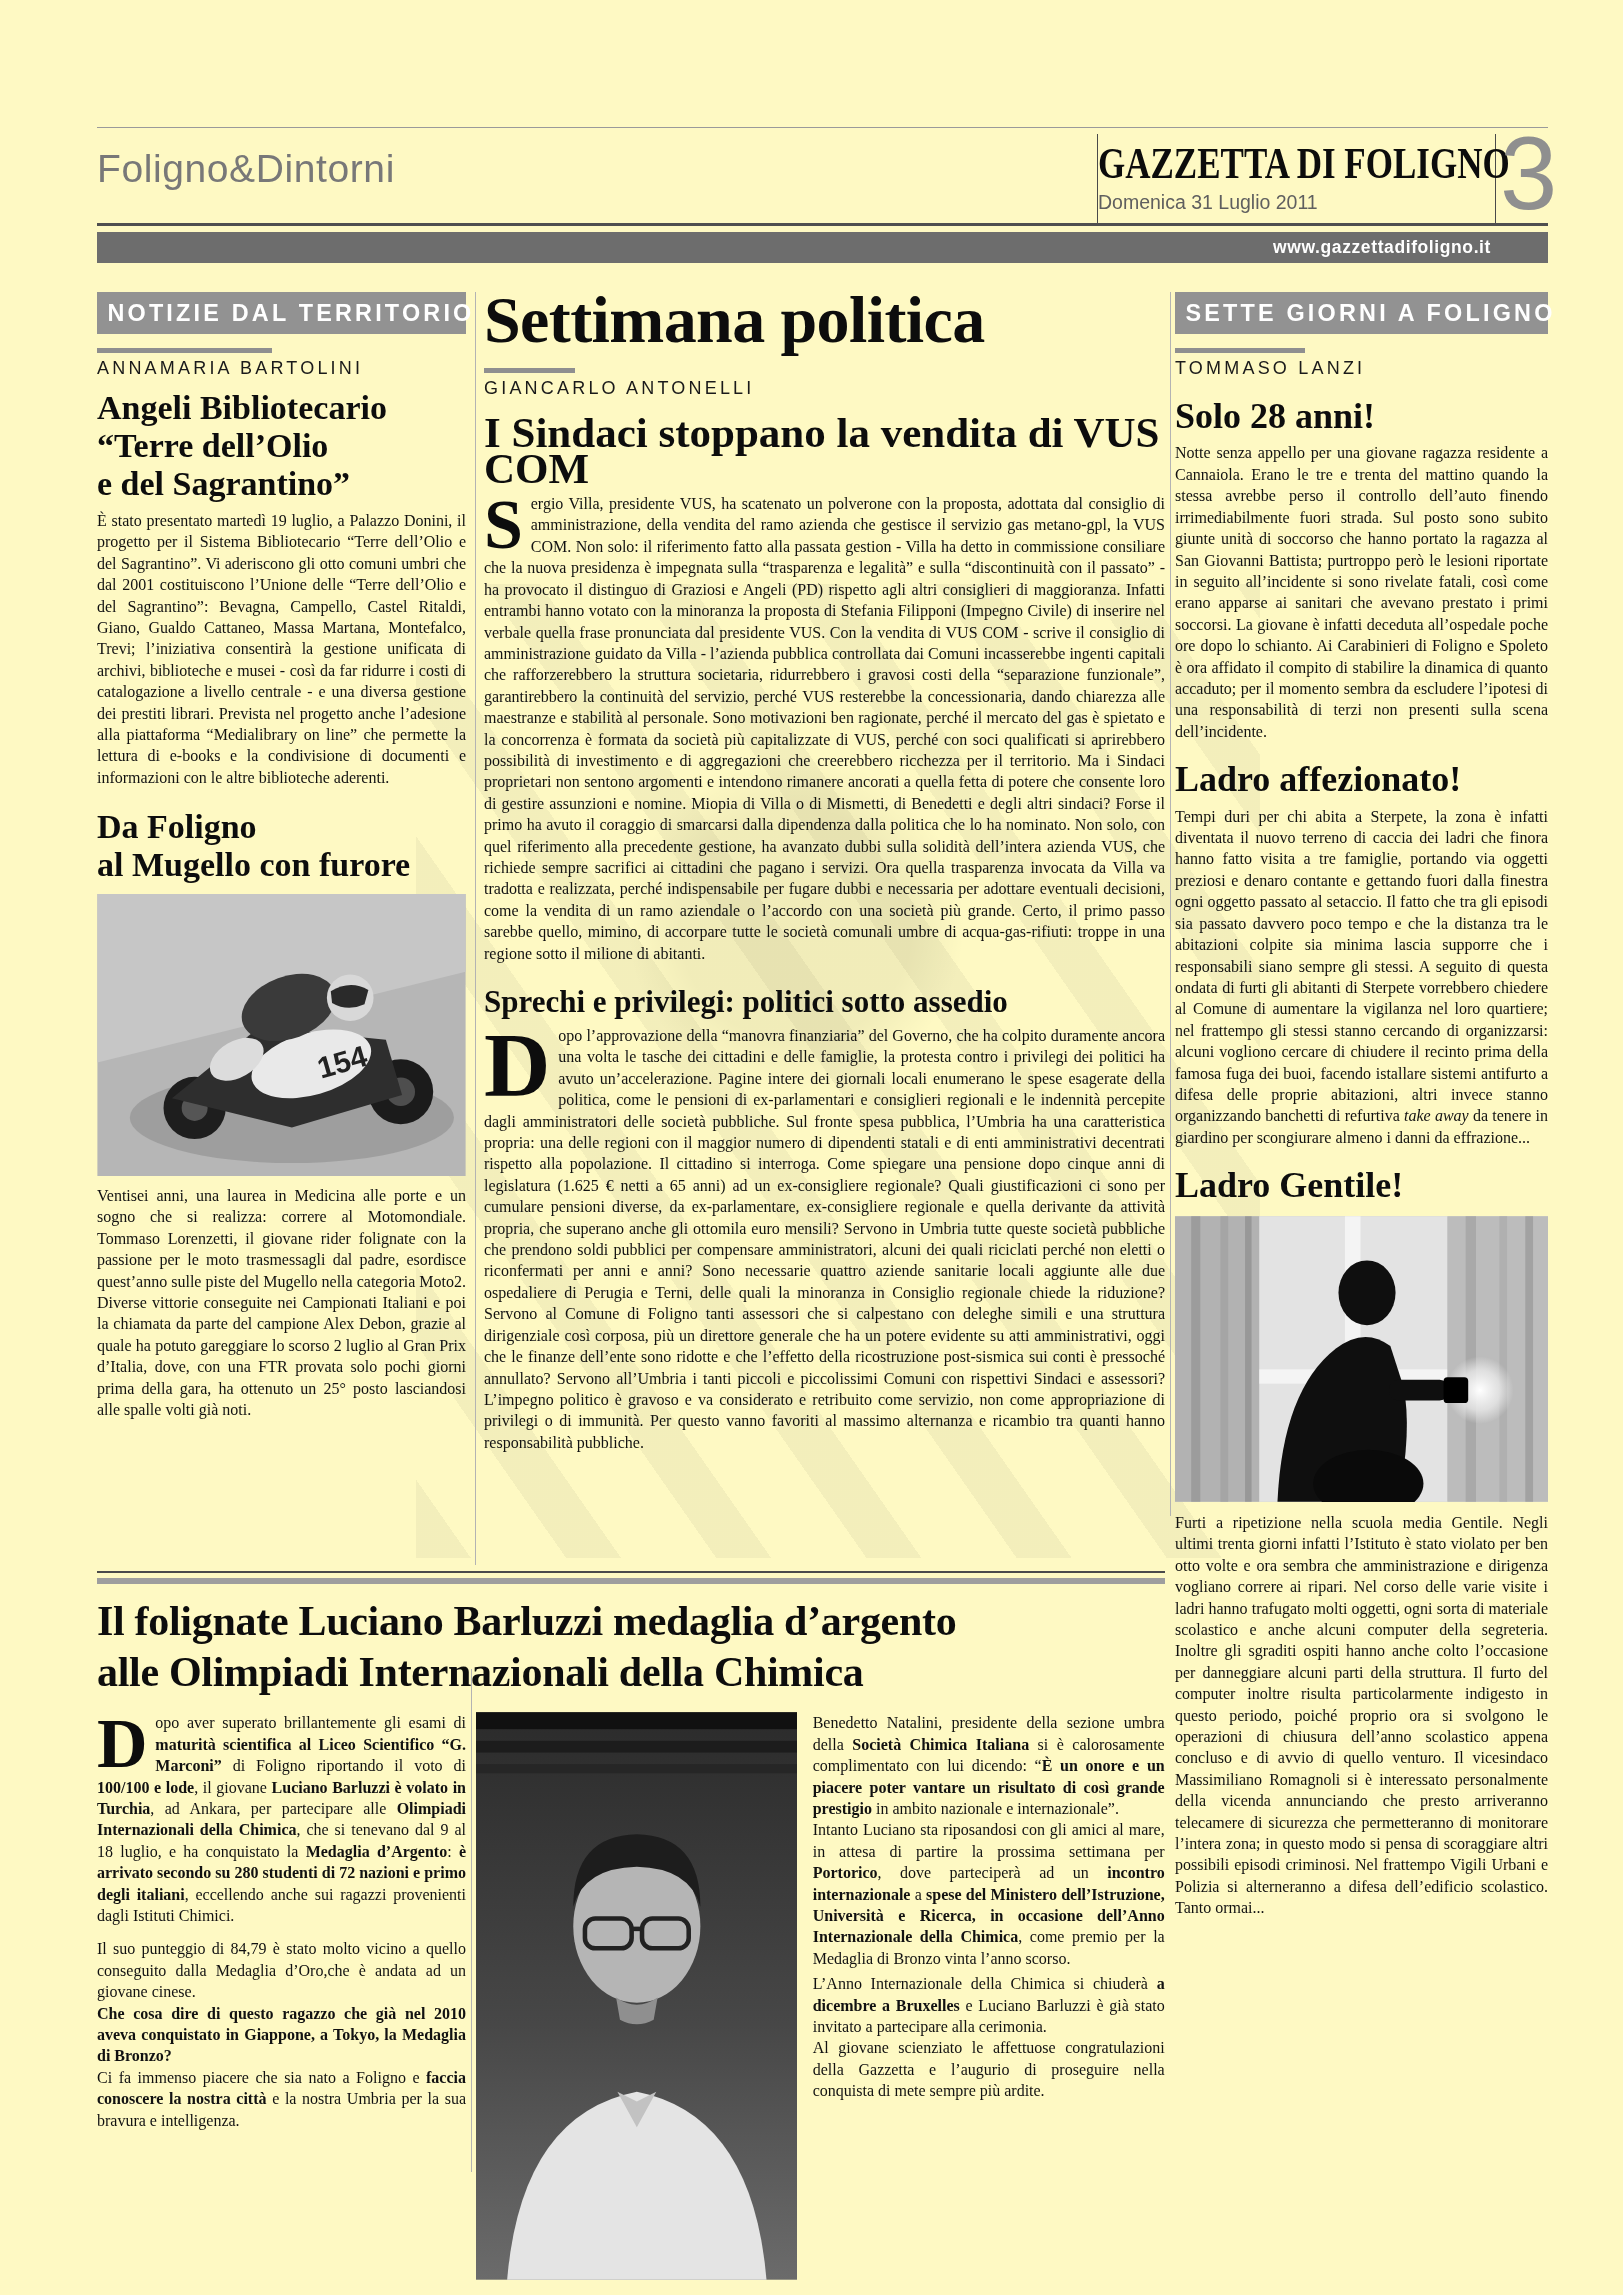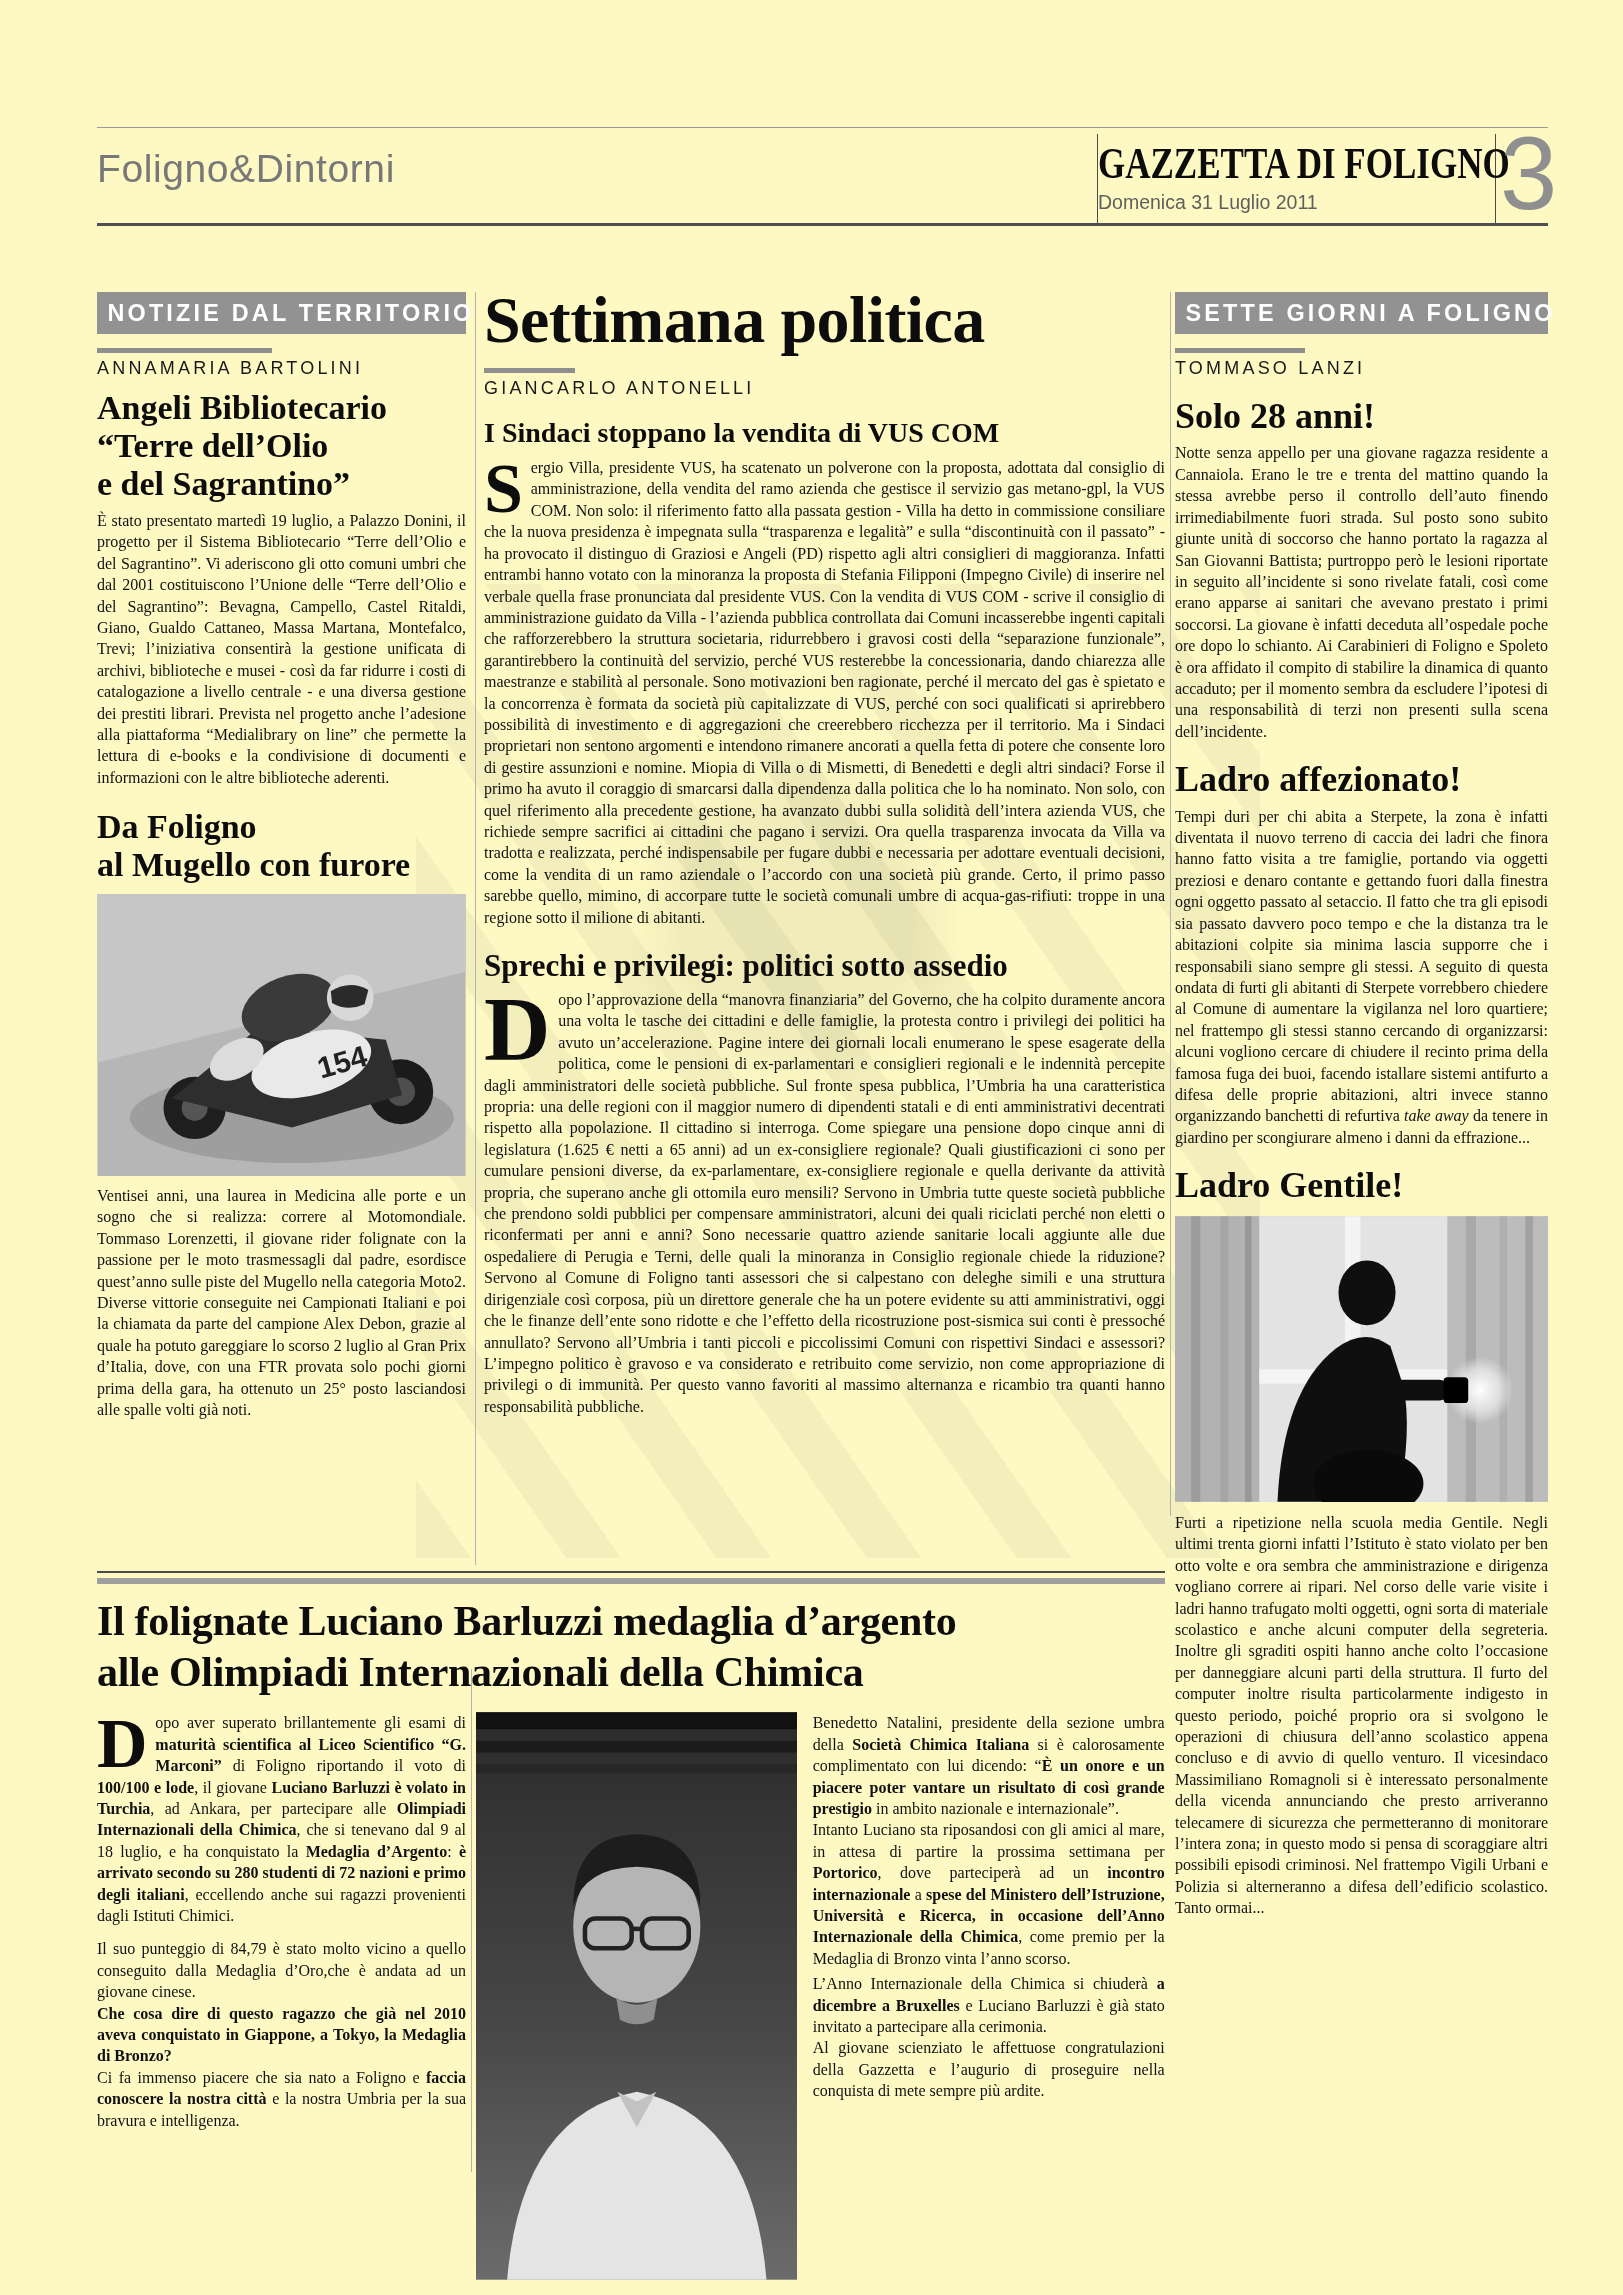--- a/index.html
+++ b/index.html
@@ -28,21 +28,21 @@
   .colR{left:1175px;top:292px;width:373px;}
   .tagbar{height:42px;line-height:42px;background:#929292;color:#fff;
           font-family:"Liberation Sans",sans-serif;font-weight:bold;font-size:23.4px;
           letter-spacing:3.2px;padding-left:10.4px;white-space:nowrap;}
   .byrule{height:4.5px;background:#8f8f8f;margin-top:14.3px;}
   .byrule.w270{width:175px;} .byrule.w140{width:91px;} .byrule.w200{width:130px;}
   .byline{font-family:"Liberation Sans",sans-serif;font-size:18px;letter-spacing:3.2px;
           color:#1a1a1a;margin-top:5.2px;white-space:nowrap;}
   h1,h2,h3{margin:0;font-family:"Liberation Serif",serif;font-weight:bold;color:#0d0d0d;}
   .headline{font-size:66px;line-height:68px;letter-spacing:-0.6px;}
-  .subhead{font-size:28px;line-height:36px;margin-top:15.6px;}
+  .subhead{font-size:43px;line-height:36px;margin-top:15.6px;}
   .subhead2{font-size:31px;line-height:35px;margin-top:19.5px;}
   .t-left{font-size:34px;line-height:38px;margin-top:10.4px;}
   .t-side{font-size:36px;line-height:40px;margin-top:17px;}
   .body{font-size:16px;line-height:21.4px;text-align:justify;margin:6.5px 0 0 0;}
   .dropcap{float:left;font-family:"Liberation Serif",serif;font-weight:bold;color:#0d0d0d;
            font-size:70px;line-height:55px;padding:3.9px 7.8px 0 0;}
   .dropcap.dc4{font-size:92px;line-height:73px;}
   .b{font-weight:bold;} .i{font-style:italic;}
   .photo{margin-top:10.4px;}
   .photo svg{display:block;}
@@ -68,20 +68,23 @@
 <div id="page">
 
   <div class="rule-top"></div>
   <div class="brand">Foligno&amp;Dintorni</div>
   <div class="masthead">
     <div class="mast-title">GAZZETTA DI FOLIGNO</div>
     <div class="mast-date">Domenica 31 Luglio 2011</div>
   </div>
   <div class="pagenum">3</div>
   <div class="rule-mid"></div>
+  <div class="webbar">
+    <span>www.gazzettadifoligno.it</span>
+  </div>
 
   <div class="watermark"></div>
 
   <div class="vrule" style="left:475px;top:292px;height:1273px;"></div>
   <div class="vrule" style="left:1170px;top:292px;height:1224px;"></div>
   <div class="vrule" style="left:471px;top:1669px;height:503px;"></div>
 
   <div class="col colL">
     <div class="tagbar">NOTIZIE DAL TERRITORIO</div>
     <div class="byrule w270"></div>

